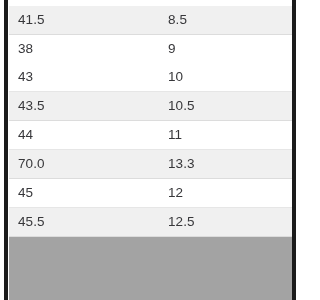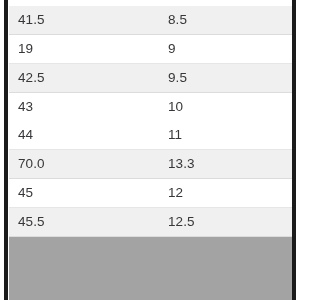--- a/index.html
+++ b/index.html
@@ -88,30 +88,30 @@
   <div class="edge-rule left"></div>
 
   <div id="table-viewport">
     <table class="size-table">
       <tbody>
           <tr class="row-shaded">
             <td class="col-eu">41.5</td>
             <td class="col-us">8.5</td>
           </tr>
           <tr class="row-plain">
-            <td class="col-eu">19</td>
+            <td class="col-eu">38</td>
             <td class="col-us">9</td>
-          </tr>
-          <tr class="row-shaded">
-            <td class="col-eu">42.5</td>
-            <td class="col-us">9.5</td>
           </tr>
           <tr class="row-plain">
             <td class="col-eu">43</td>
             <td class="col-us">10</td>
+          </tr>
+          <tr class="row-shaded">
+            <td class="col-eu">43.5</td>
+            <td class="col-us">10.5</td>
           </tr>
           <tr class="row-plain">
             <td class="col-eu">44</td>
             <td class="col-us">11</td>
           </tr>
           <tr class="row-shaded">
             <td class="col-eu">70.0</td>
             <td class="col-us">13.3</td>
           </tr>
           <tr class="row-plain">

